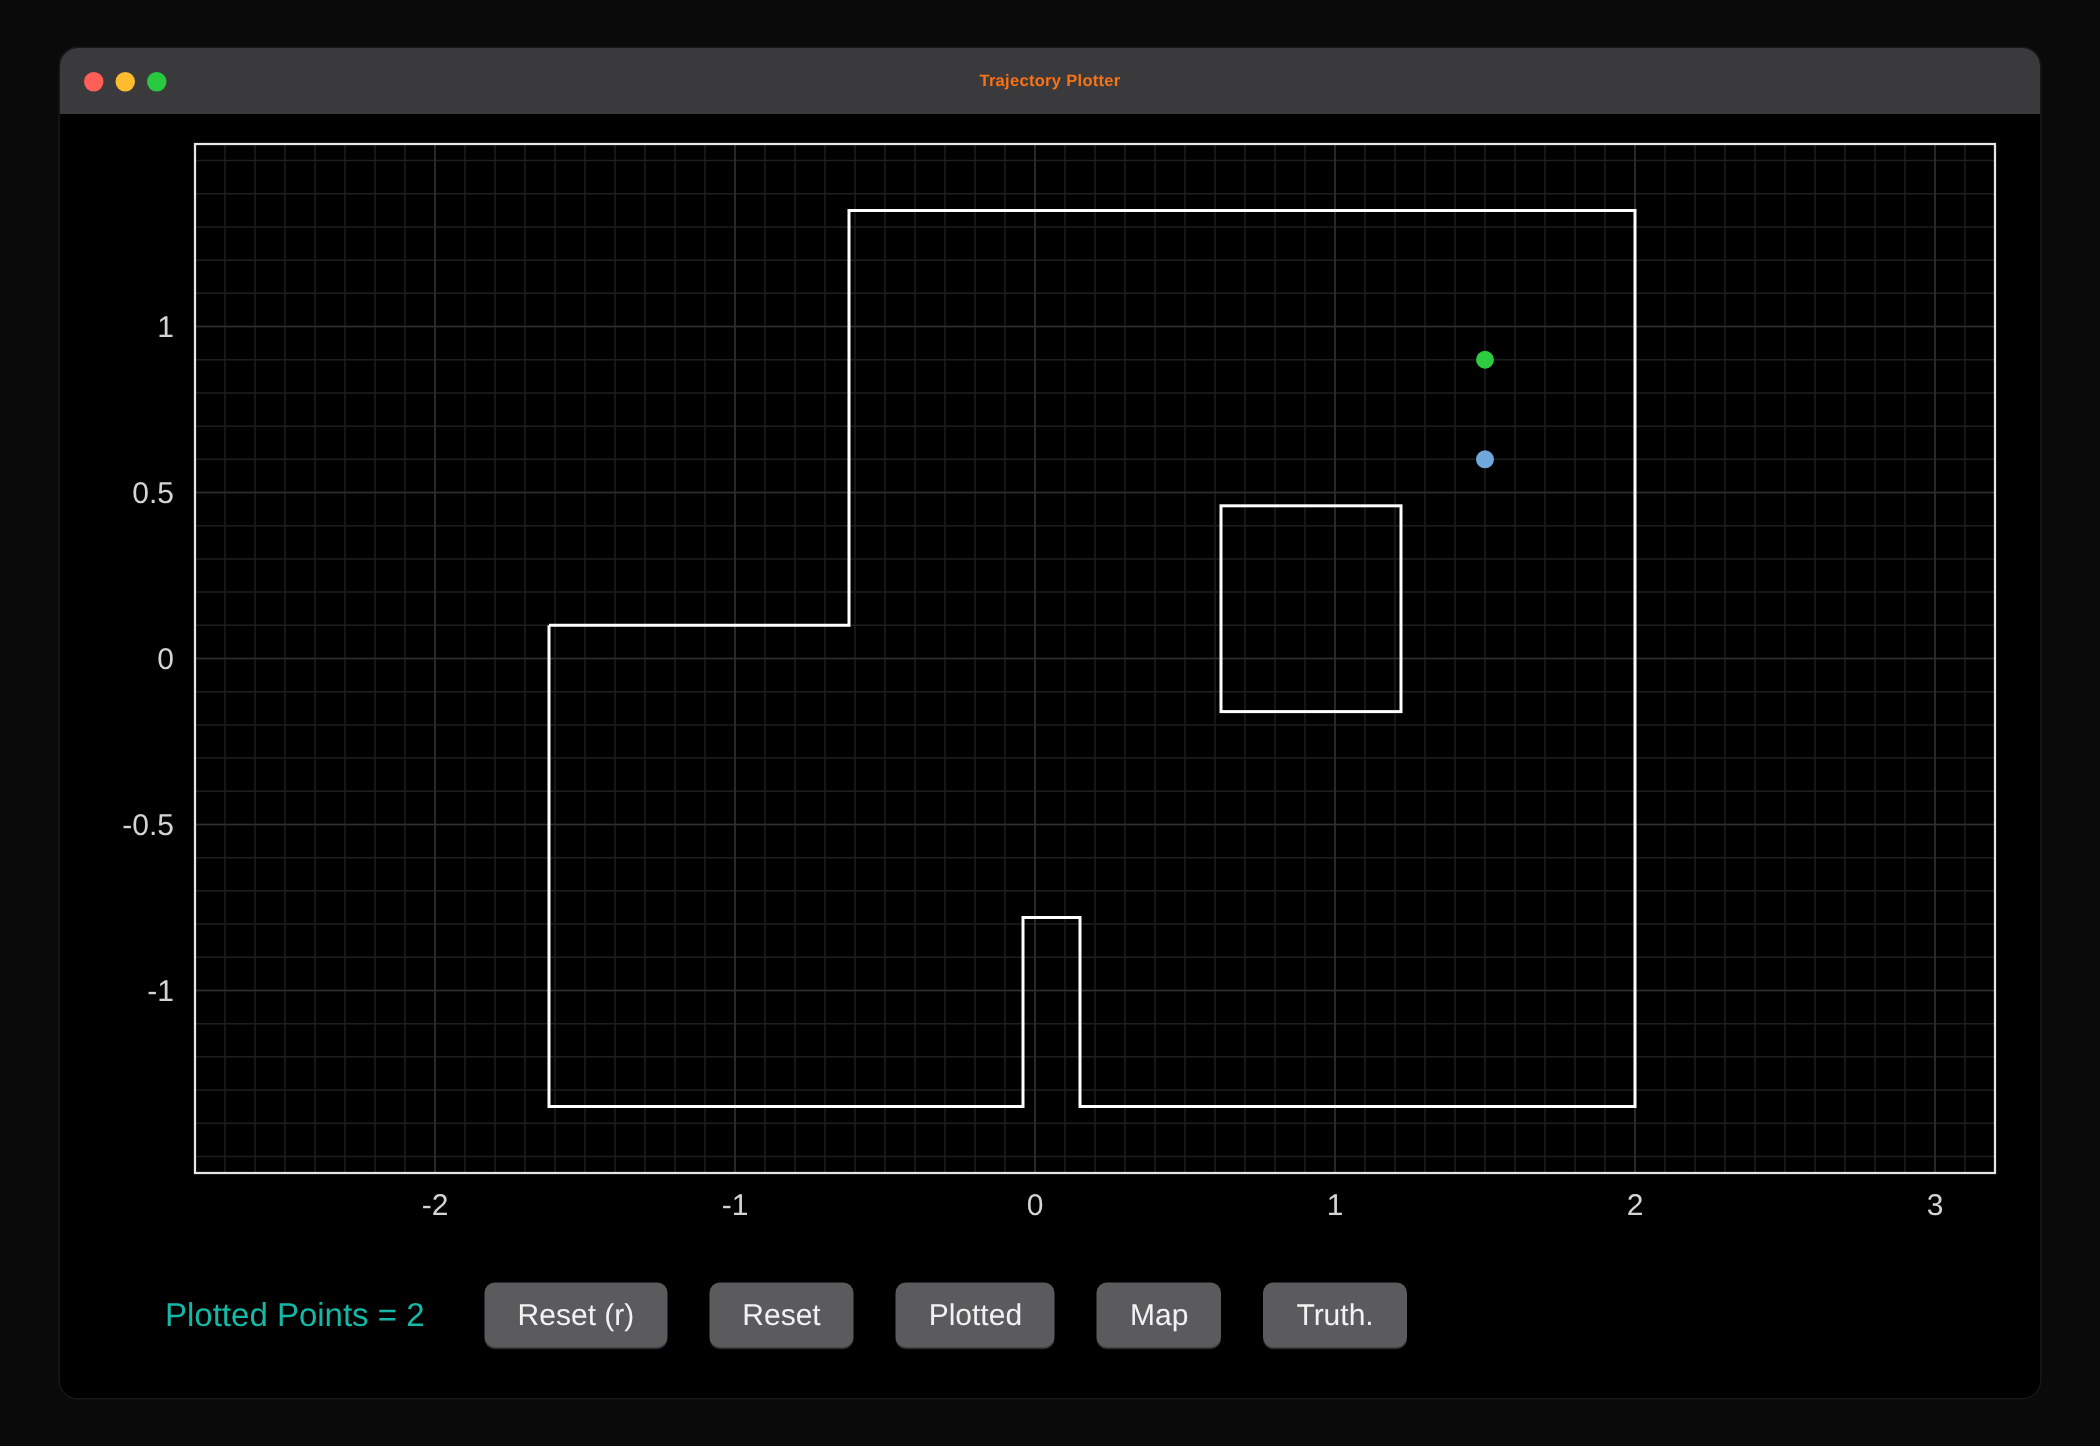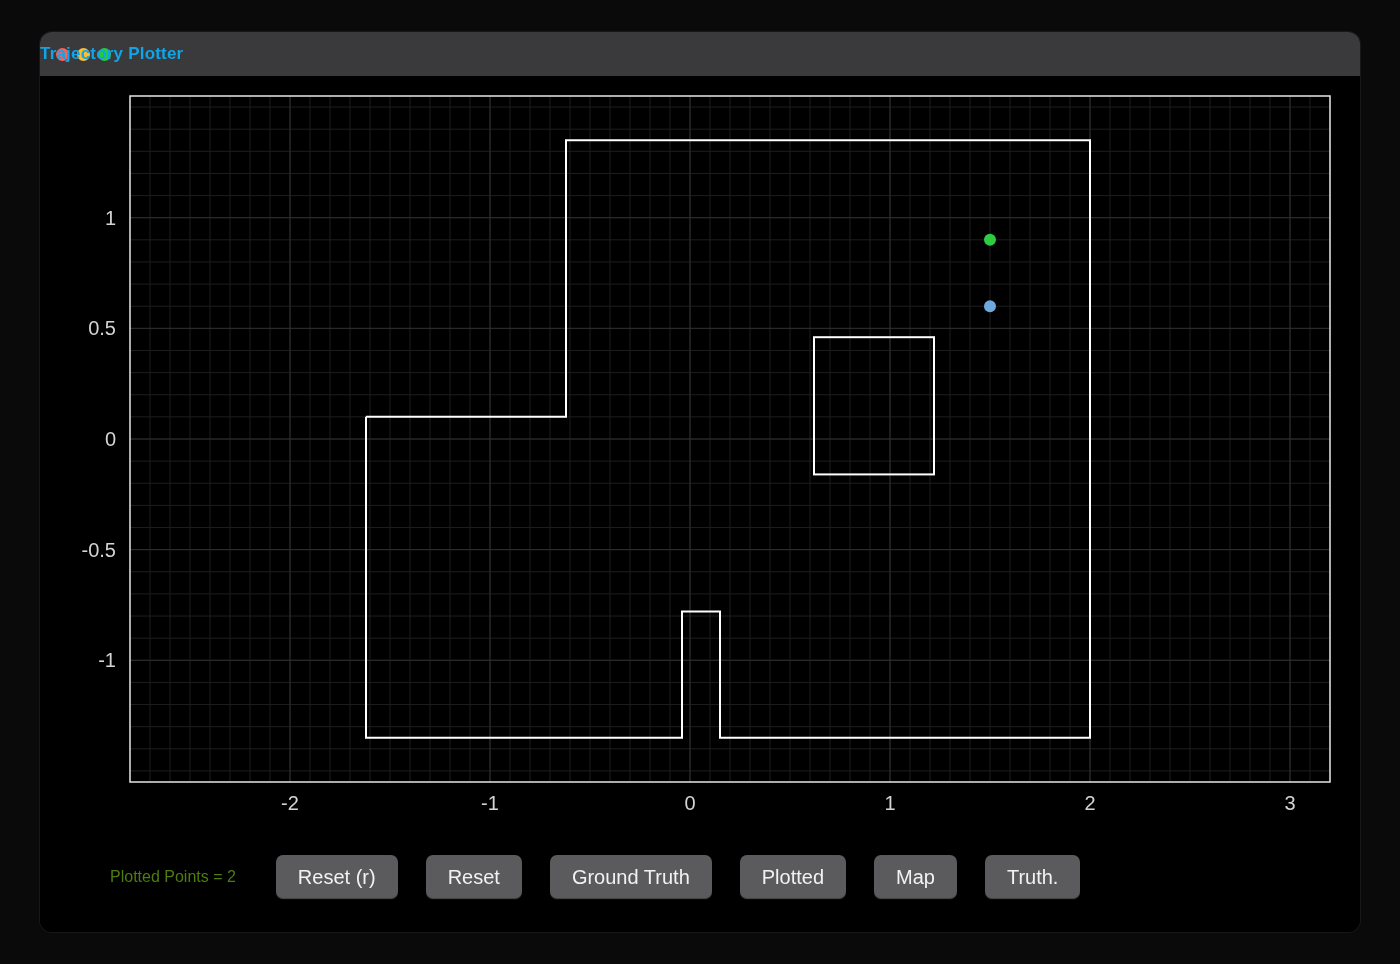--- a/index.html
+++ b/index.html
@@ -36,23 +36,23 @@
       display: flex;
       gap: 8px;
     }
     .light { width: 13px; height: 13px; border-radius: 50%; }
     .light.red    { background: #ff5f57; }
     .light.yellow { background: #febc2e; }
     .light.green  { background: #28c840; }
     .title {
       position: absolute;
       left: 0; right: 0;
-      text-align: left;
-      color: #0ea5e9;
-      font-size: 17px;
+      text-align: center;
+      color: #f97316;
+      font-size: 11px;
       font-weight: 600;
       letter-spacing: 0.2px;
       pointer-events: none;
     }
     .content {
       flex: 1 1 auto;
       display: flex;
       flex-direction: column;
       background: #000;
     }
@@ -68,22 +68,22 @@
     }
     .footer {
       flex: 0 0 auto;
       height: 100px;
       display: flex;
       align-items: center;
       padding: 0 60px 10px 70px;
       gap: 40px;
     }
     .status {
-      color: #4d7c0f;
-      font-size: 16px;
+      color: #14b8a6;
+      font-size: 22px;
       white-space: nowrap;
     }
     .buttons {
       display: flex;
       gap: 28px;
       align-items: center;
       flex-wrap: nowrap;
     }
     button.tb {
       background: #5b5b5e;
@@ -238,20 +238,19 @@
           <circle cx="950" cy="163.83870967741936" r="6" fill="#2ecc40"></circle>
           <circle cx="950" cy="230.2258064516129" r="6" fill="#6fa8dc"></circle>
         </svg>
     </div>
 
     <div class="footer">
       <div class="status">Plotted Points = 2</div>
       <div class="buttons">
         <button class="tb">Reset (r)</button>
         <button class="tb">Reset</button>
-        <button class="tb">Ground Truth</button>
         <button class="tb">Plotted</button>
         <button class="tb">Map</button>
         <button class="tb">Truth.</button>
       </div>
     </div>
   </div>
 </div>
 
 </body></html>

